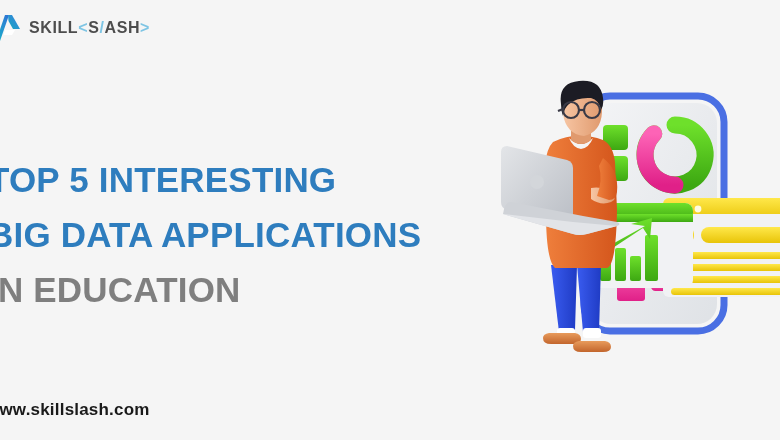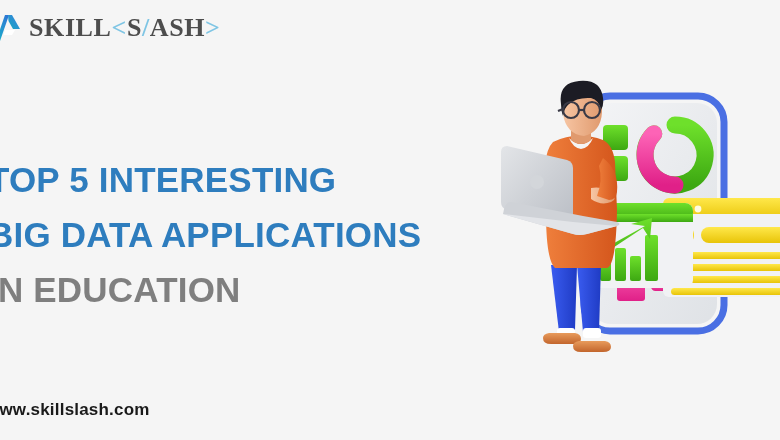--- a/index.html
+++ b/index.html
@@ -31,26 +31,26 @@
     align-items: center;
     gap: 7px;
   }
   #logo-mark {
     width: 28px;
     height: 30px;
     flex: none;
     display: block;
   }
   #logo-text {
-    font-size: 26px;
+    font-size: 16px;
     font-weight: 700;
     letter-spacing: 0.6px;
     line-height: 1;
     white-space: nowrap;
-    font-family: Liberation Serif, serif;
+    font-family: Liberation Sans, sans-serif;
     color: #4d4d4d;
   }
   #logo-text .bracket { color: #7ec5e4; font-weight: 700; }
   #logo-text .dark { color: #4d4d4d; }
 
   
   #headline {
     position: absolute;
     left: -12px;
     top: 152px;

